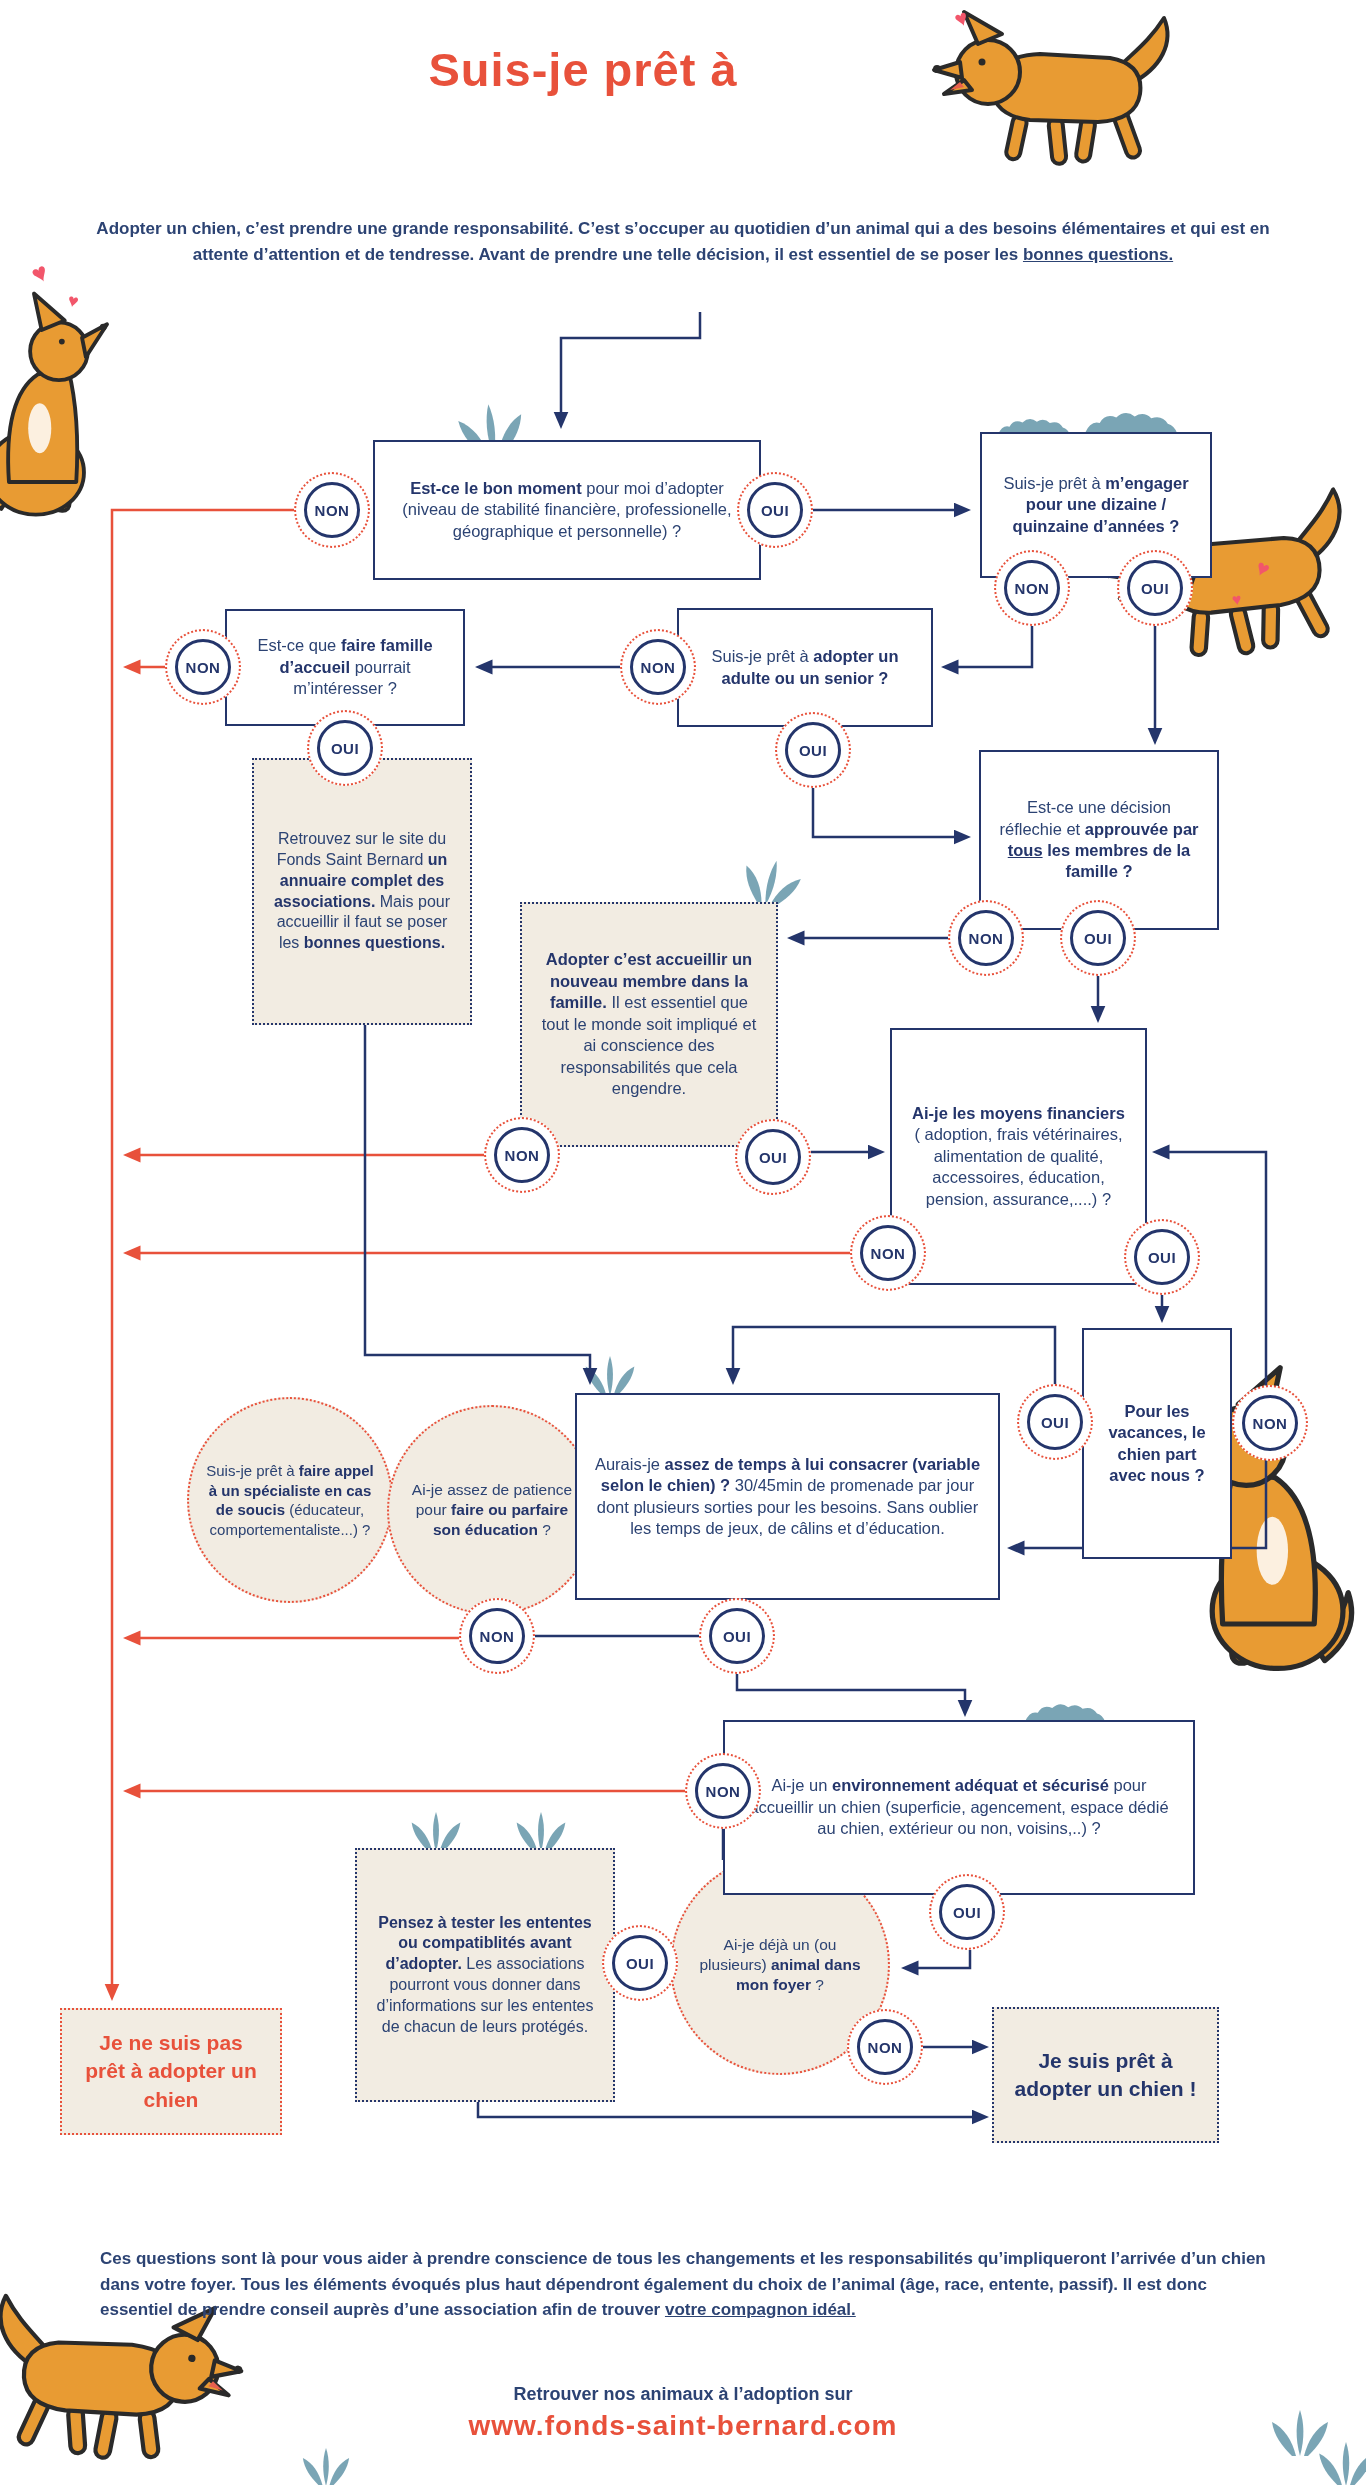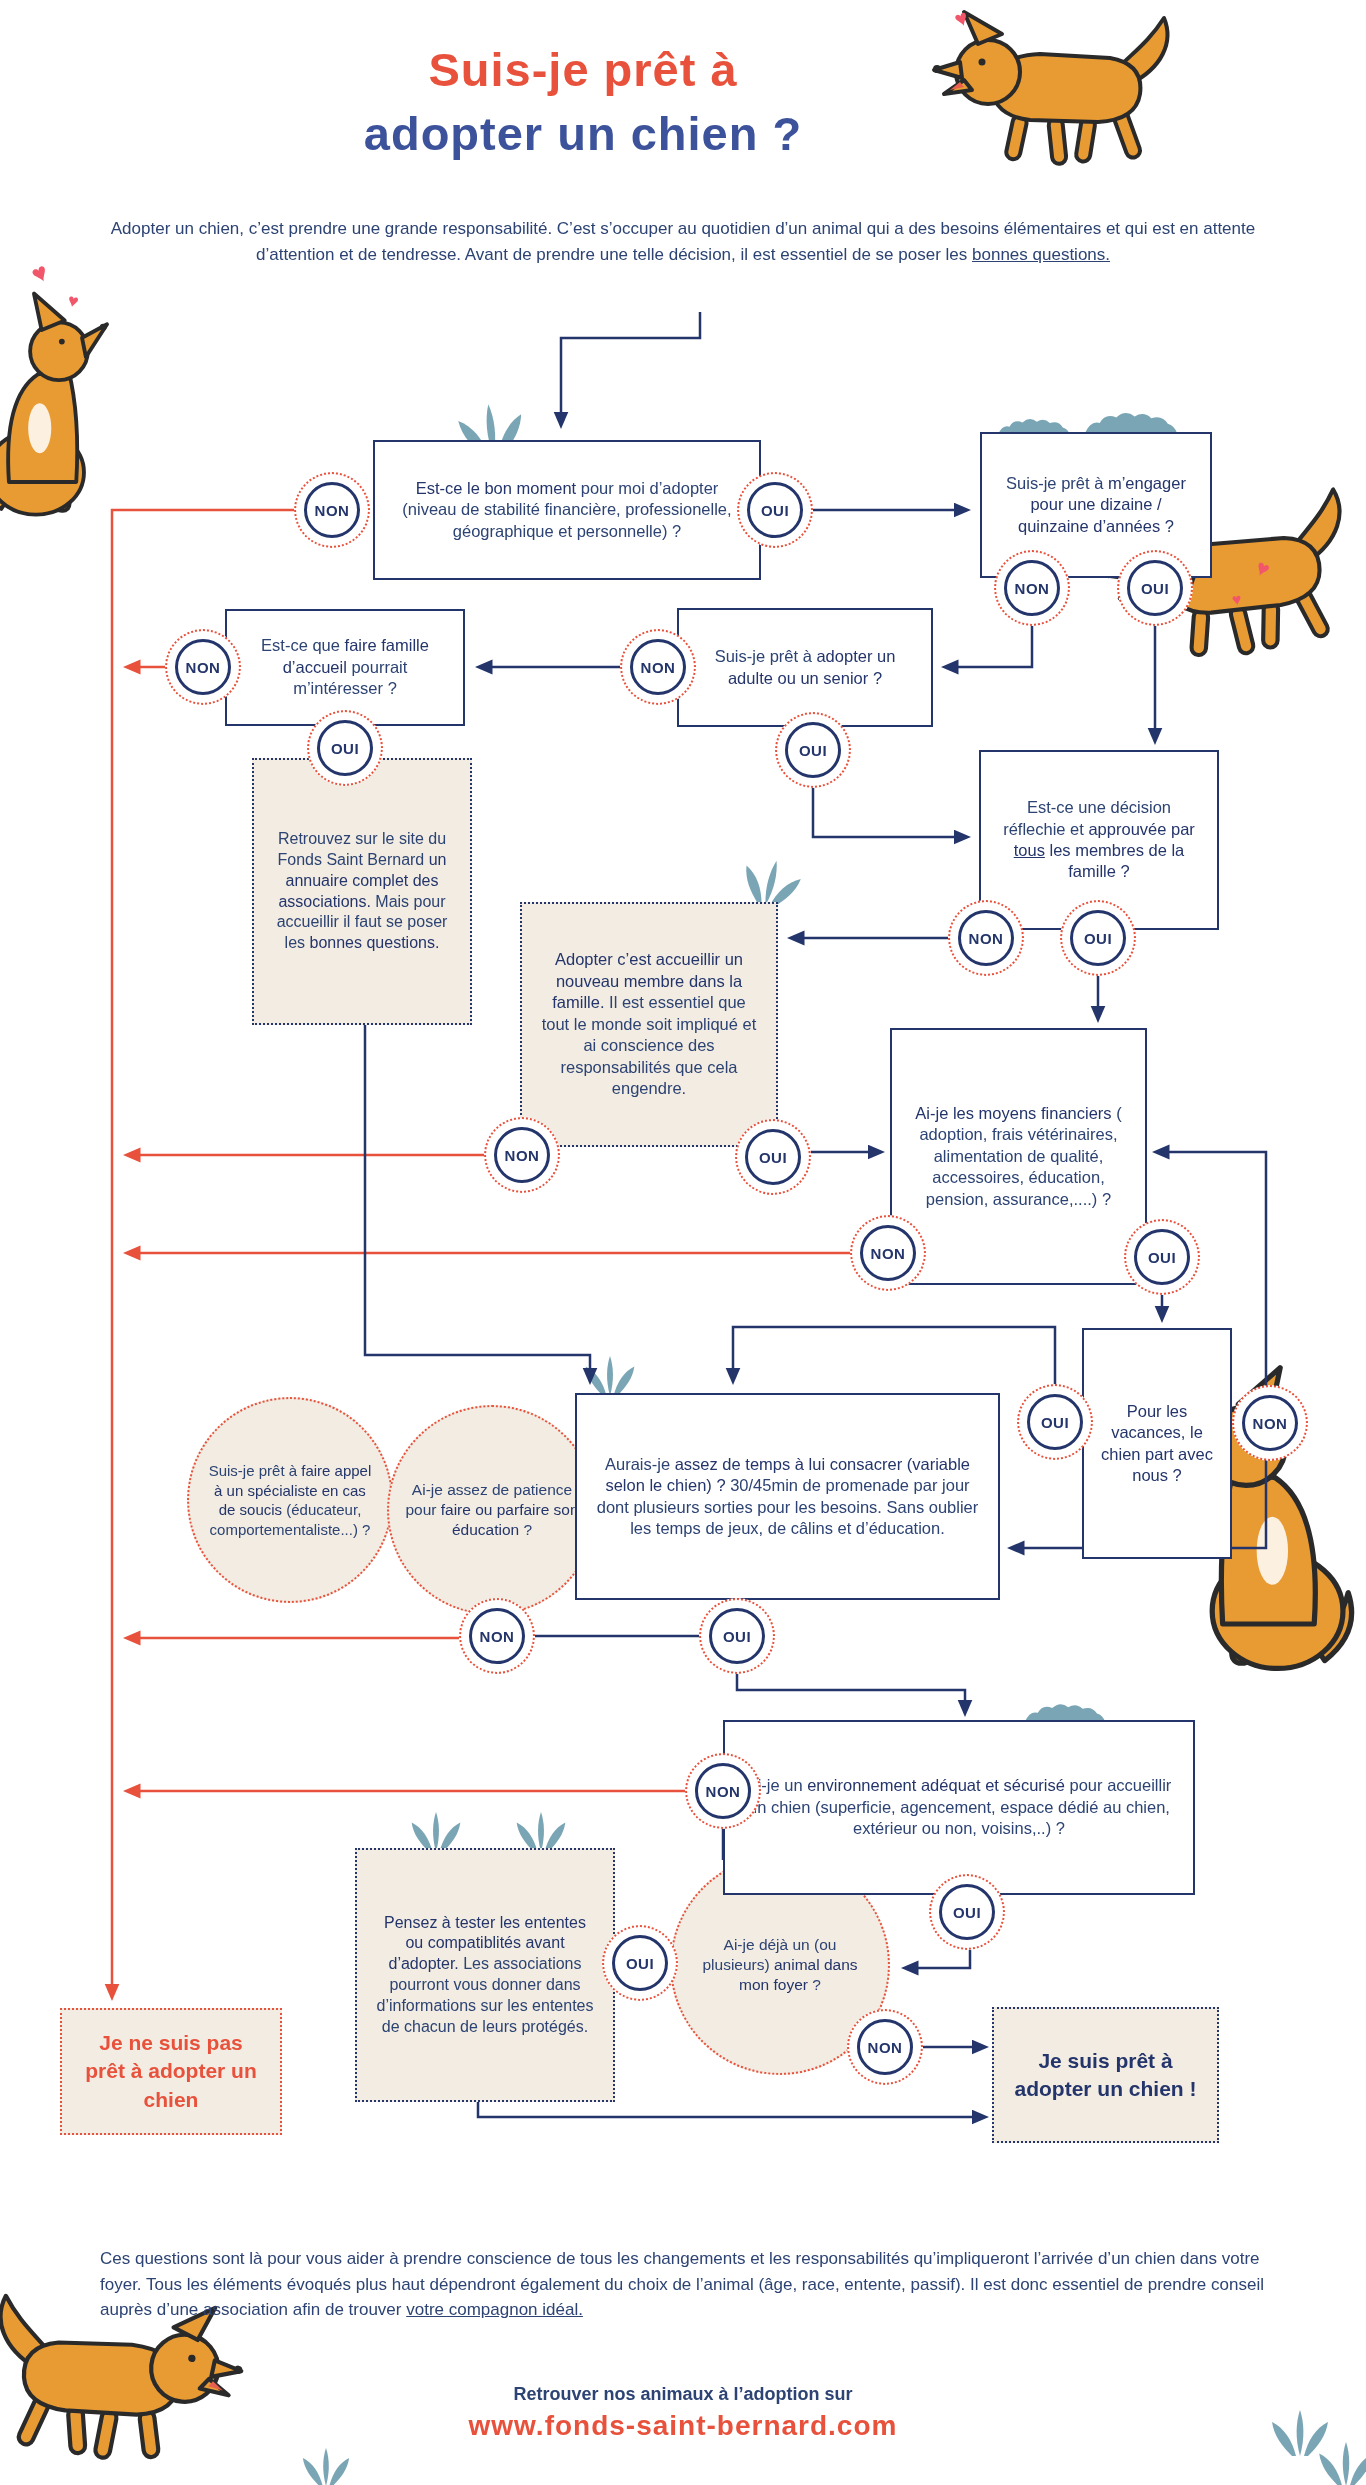--- a/index.html
+++ b/index.html
@@ -9,21 +9,21 @@
     --beige:#f2ece2;
     --leaf:#7aa5b5;
     --dog:#e89b33;
     --pink:#f2566b;
   }
   html,body{margin:0;padding:0;}
   body{
     width:1366px;height:2485px;position:relative;overflow:hidden;background:#ffffff;
     font-family:"Liberation Sans", sans-serif;color:var(--navy);
   }
-  .b{font-weight:400;}
+  .b{font-weight:700;}
   .u{text-decoration:underline;}
   
   .title{position:absolute;left:233px;top:38px;width:700px;text-align:center;z-index:22;}
   .title .t1{font-size:47px;font-weight:800;color:var(--red);letter-spacing:1px;line-height:64px;}
   .title .t2{font-size:47px;font-weight:800;color:#3c529b;letter-spacing:1px;line-height:64px;}
   .intro{position:absolute;left:93px;top:216px;width:1180px;text-align:center;
     font-size:17px;line-height:1.5;color:#2c4373;z-index:22;}
   .outro{position:absolute;left:100px;top:2246px;width:1166px;text-align:left;
     font-size:17px;line-height:1.5;color:#2c4373;z-index:22;}
   .footer-lead{position:absolute;left:283px;top:2384px;width:800px;text-align:center;
@@ -196,21 +196,20 @@
   </svg>
 
 <span class="heart" style="left:955px;top:8px;font-size:22px;transform:rotate(-20deg)">♥</span>
 <span class="heart" style="left:32px;top:260px;font-size:26px;transform:rotate(-25deg)">♥</span>
 <span class="heart" style="left:68px;top:292px;font-size:18px;transform:rotate(12deg)">♥</span>
 <span class="heart" style="left:1256px;top:558px;font-size:22px;transform:rotate(25deg)">♥</span>
 <span class="heart" style="left:1232px;top:592px;font-size:16px;transform:rotate(-8deg)">♥</span>
 
 <div class="title">
   <div class="t1">Suis-je prêt à</div>
-  <div class="t2">adopter un chien ?</div>
 </div>
 <div class="intro"><span class="b">Adopter un chien, c’est prendre une grande responsabilité. C’est s’occuper au quotidien d’un animal qui a des besoins élémentaires et qui est en attente d’attention et de tendresse. Avant de prendre une telle décision, il est essentiel de se poser les </span><span class="b u">bonnes questions.</span></div>
 
 <div class="box" style="left:373px;top:440px;width:388px;height:140px">
   <span><span class="b">Est-ce le bon moment</span><span> pour moi d’adopter (niveau de stabilité financière, professionelle, géographique et personnelle) ?</span></span>
 </div>
 <div class="box" style="left:980px;top:432px;width:232px;height:146px">
   <span><span>Suis-je prêt à </span><span class="b">m’engager pour une dizaine / quinzaine d’années ?</span></span>
 </div>
 <div class="box" style="left:677px;top:608px;width:256px;height:119px">

